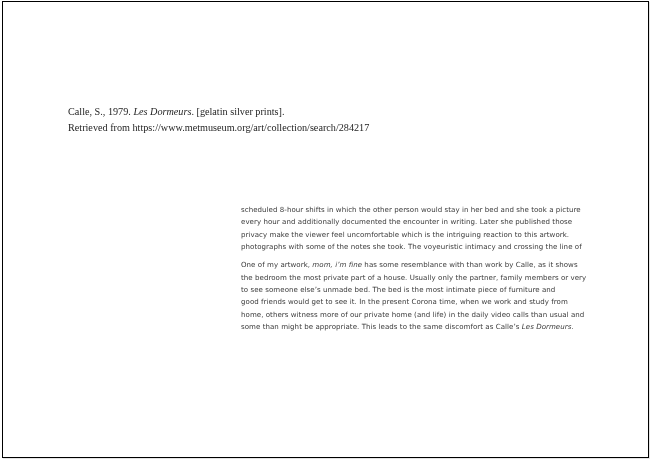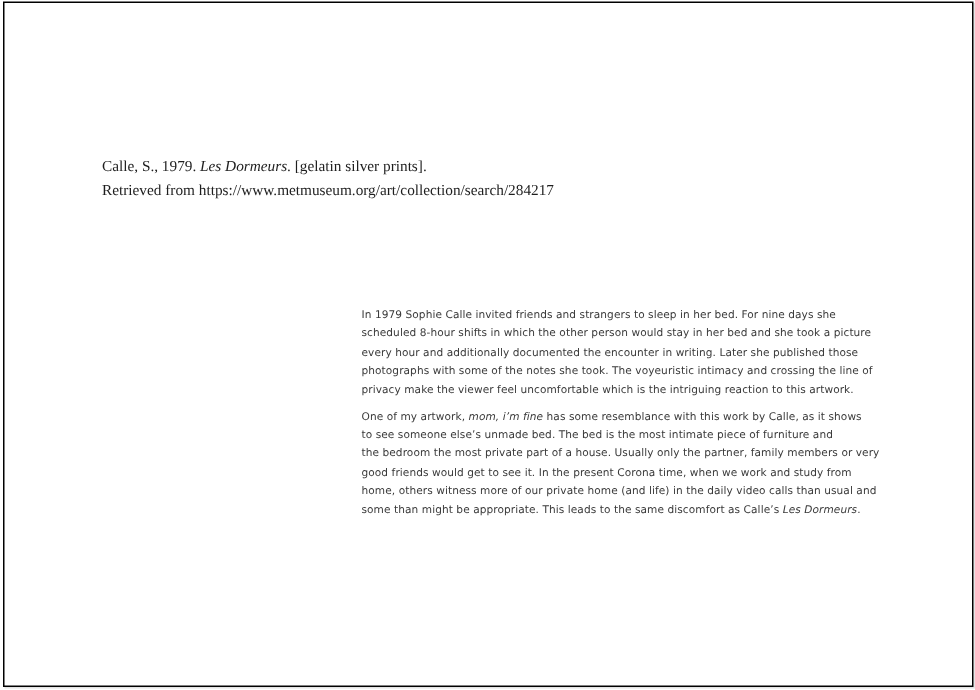--- a/index.html
+++ b/index.html
@@ -60,29 +60,28 @@
 
 <div class="page">
 
   <div class="citation">
     <span class="line"><span>Calle, S., 1979. </span><em>Les Dormeurs</em><span>. [gelatin silver prints].</span></span>
     <span class="line">Retrieved from https://www.metmuseum.org/art/collection/search/284217</span>
   </div>
 
   <div class="body-text">
     <p>
-      <span class="line">In 1979 Sophie Calle invited friends and strangers to sleep in her bed. For nine days she</span>
       <span class="line">scheduled 8-hour shifts in which the other person would stay in her bed and she took a picture</span>
       <span class="line">every hour and additionally documented the encounter in writing. Later she published those</span>
+      <span class="line">privacy make the viewer feel uncomfortable which is the intriguing reaction to this artwork.</span>
       <span class="line">photographs with some of the notes she took. The voyeuristic intimacy and crossing the line of</span>
-      <span class="line">privacy make the viewer feel uncomfortable which is the intriguing reaction to this artwork.</span>
     </p>
     <p>
-      <span class="line"><span>One of my artwork, </span><em>mom, i’m fine</em><span> has some resemblance with this work by Calle, as it shows</span></span>
+      <span class="line"><span>One of my artwork, </span><em>mom, i’m fine</em><span> has some resemblance with than work by Calle, as it shows</span></span>
+      <span class="line">the bedroom the most private part of a house. Usually only the partner, family members or very</span>
       <span class="line">to see someone else’s unmade bed. The bed is the most intimate piece of furniture and</span>
-      <span class="line">the bedroom the most private part of a house. Usually only the partner, family members or very</span>
       <span class="line">good friends would get to see it. In the present Corona time, when we work and study from</span>
       <span class="line">home, others witness more of our private home (and life) in the daily video calls than usual and</span>
       <span class="line"><span>some than might be appropriate. This leads to the same discomfort as Calle’s </span><em>Les Dormeurs</em><span>.</span></span>
     </p>
   </div>
 
 </div>
 
 </body></html>

